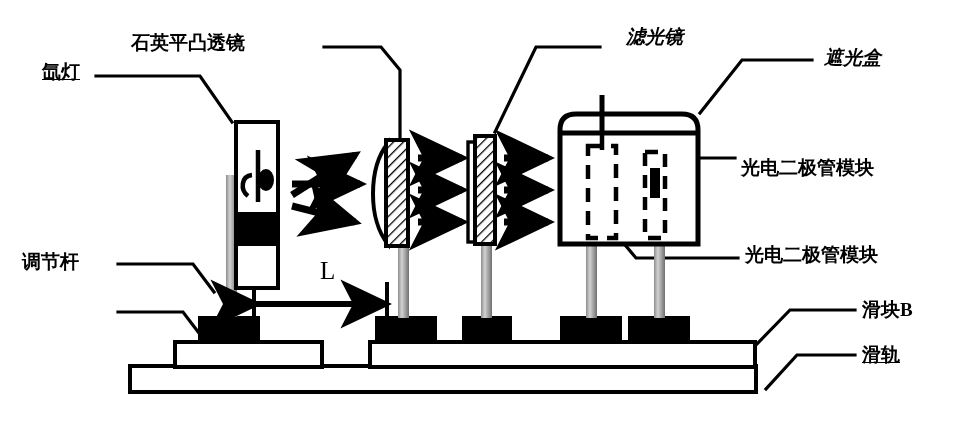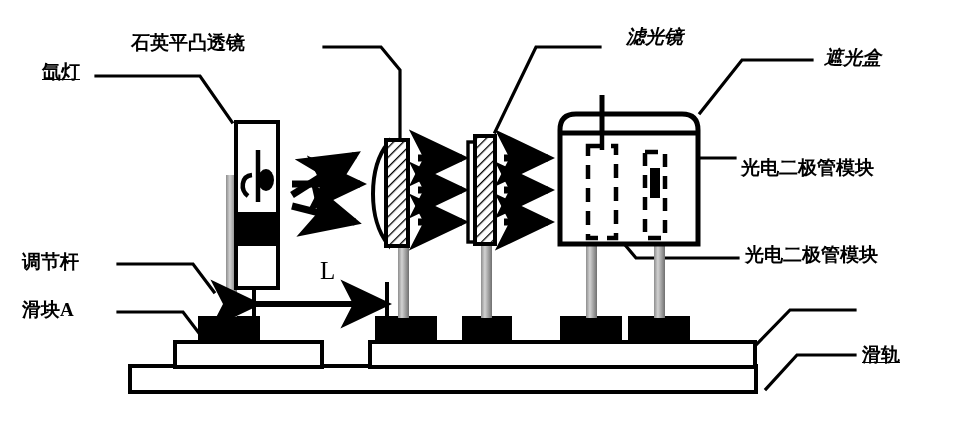--- a/index.html
+++ b/index.html
@@ -152,17 +152,17 @@
 
 </svg>
 
 <div class="lbl cn" style="left:42px;  top:62px;text-decoration:underline;">氙灯</div>
 <div class="lbl cn" style="left:131px; top:33px;">石英平凸透镜</div>
 <div class="lbl cn" style="left:626px; top:27px;font-style:italic;">滤光镜</div>
 <div class="lbl cn" style="left:824px; top:48px;font-style:italic;">遮光盒</div>
 <div class="lbl cn" style="left:741px; top:158px;">光电二极管模块</div>
 <div class="lbl cn" style="left:745px; top:245px;">光电二极管模块</div>
 <div class="lbl cn" style="left:22px;  top:252px;">调节杆</div>
-<div class="lbl cn" style="left:22px;  top:300px;">滑块A</div>
+<div class="lbl cn" style="left:862px; top:300px;">滑块B</div>
 <div class="lbl cn" style="left:862px; top:345px;text-decoration:underline;">滑轨</div>
 <div class="lbl dim" style="left:320px; top:258px;">L</div>
 
 </div>
 
 </body></html>

